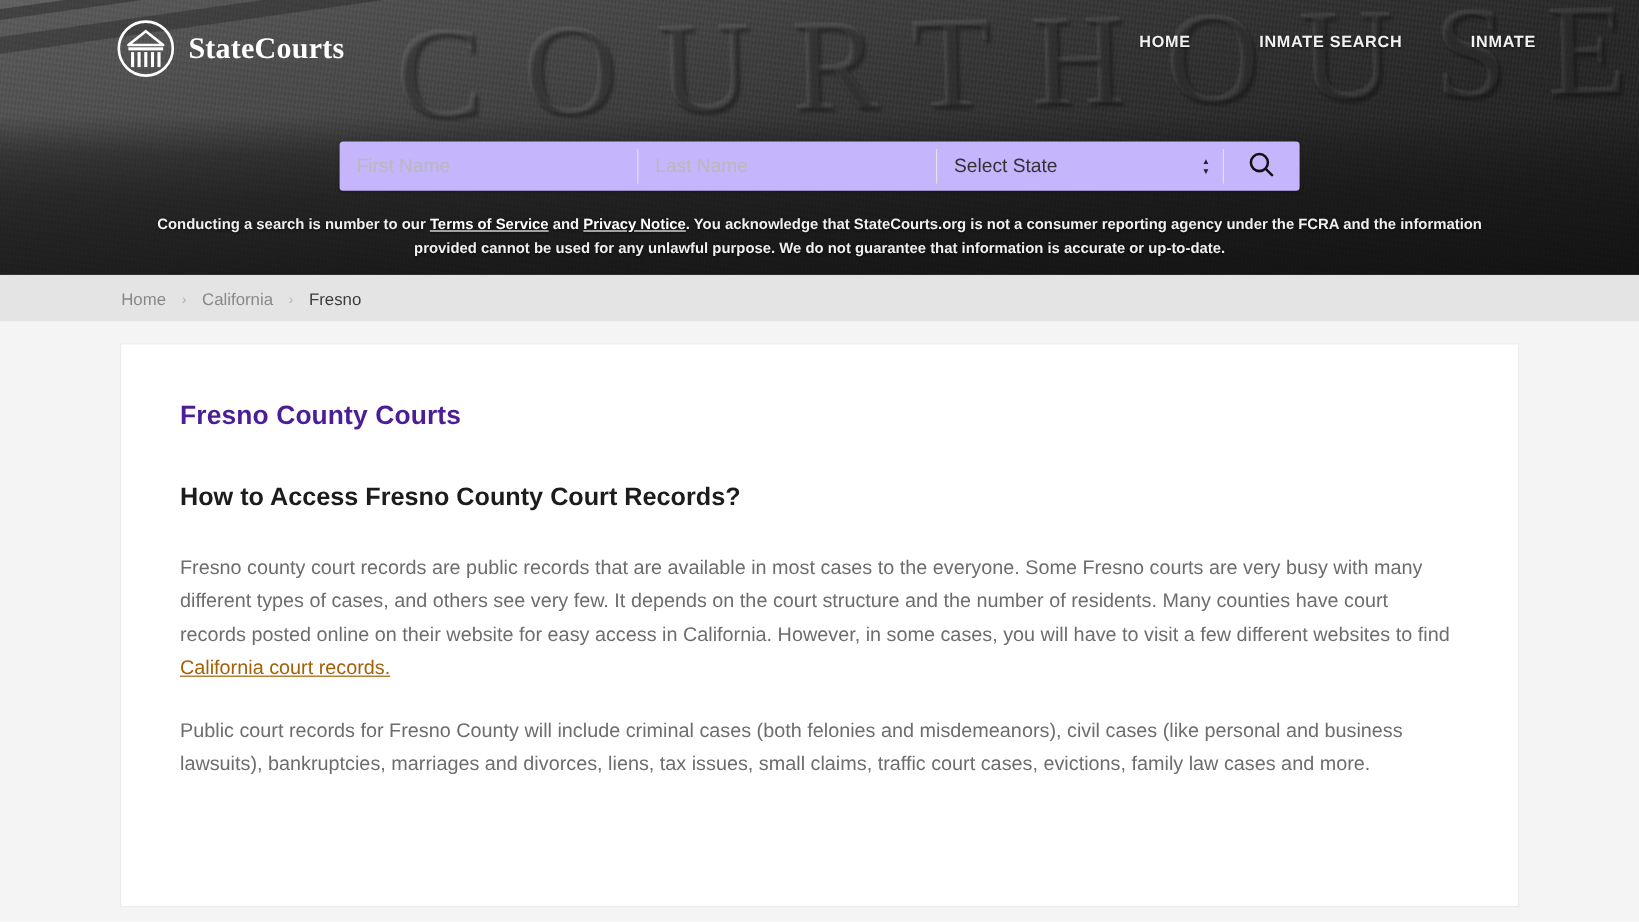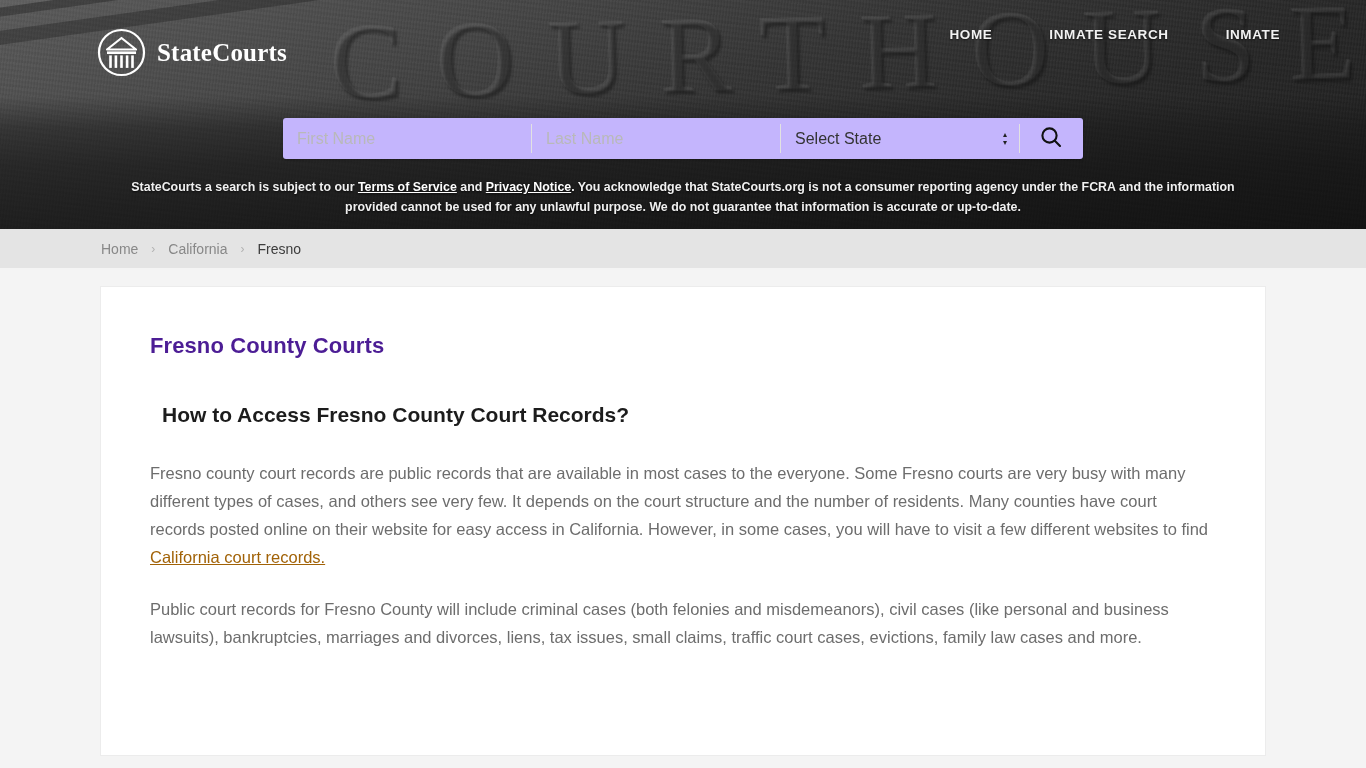--- a/index.html
+++ b/index.html
@@ -86,21 +86,21 @@
   .header-inner {
     position: relative;
     width: 1366px;
     height: 229px;
   }
 
   
   .logo {
     position: absolute;
     left: 97px;
-    top: 28px;
+    top: 16px;
     display: flex;
     align-items: center;
     gap: 11px;
     text-decoration: none;
   }
   .logo-mark { width: 49px; height: 49px; display: block; }
   .logo-text {
     color: #fff;
     font-family: "Liberation Serif", serif;
     font-size: 25px;
@@ -284,21 +284,20 @@
     font-weight: 700;
     color: #4c1d95;
     letter-spacing: 0.1px;
     margin-bottom: 44px;
   }
   h2.section-title {
     font-size: 21px;
     font-weight: 700;
     color: #1c1c1c;
     margin-bottom: 32px;
-    margin-left: 12px;
   }
   p.body {
     font-size: 16.5px;
     line-height: 28px;
     color: #6d6d6d;
     margin-bottom: 24px;
   }
   p.body a {
     color: #a16207;
     text-decoration: underline;
@@ -356,21 +355,21 @@
         <span>
           <svg width="24" height="24" viewBox="0 0 24 24" aria-hidden="true">
             <circle cx="10.5" cy="10.5" r="7.1" fill="none" stroke="#111" stroke-width="2.1"></circle>
             <line x1="15.8" y1="15.8" x2="21" y2="21" stroke="#111" stroke-width="2.1" stroke-linecap="round"></line>
           </svg>
         </span>
       </button>
     </form>
 
     <div class="disclaimer">
-      <span>StateCourts a search is subject to our </span><a href="#">Terms of Service</a><span> and </span><a href="#">Privacy Notice</a><span>. You acknowledge that StateCourts.org is not a consumer reporting agency under the FCRA and the information provided cannot be used for any unlawful purpose. We do not guarantee that information is accurate or up-to-date.</span>
+      <span>Conducting a search is number to our </span><a href="#">Terms of Service</a><span> and </span><a href="#">Privacy Notice</a><span>. You acknowledge that StateCourts.org is not a consumer reporting agency under the FCRA and the information provided cannot be used for any unlawful purpose. We do not guarantee that information is accurate or up-to-date.</span>
     </div>
 
   </div>
 </div>
 
 <div class="crumb-bar">
   <div class="crumb-inner">
     <a href="#">Home</a>
     <span class="crumb-sep">›</span>
     <a href="#">California</a>

